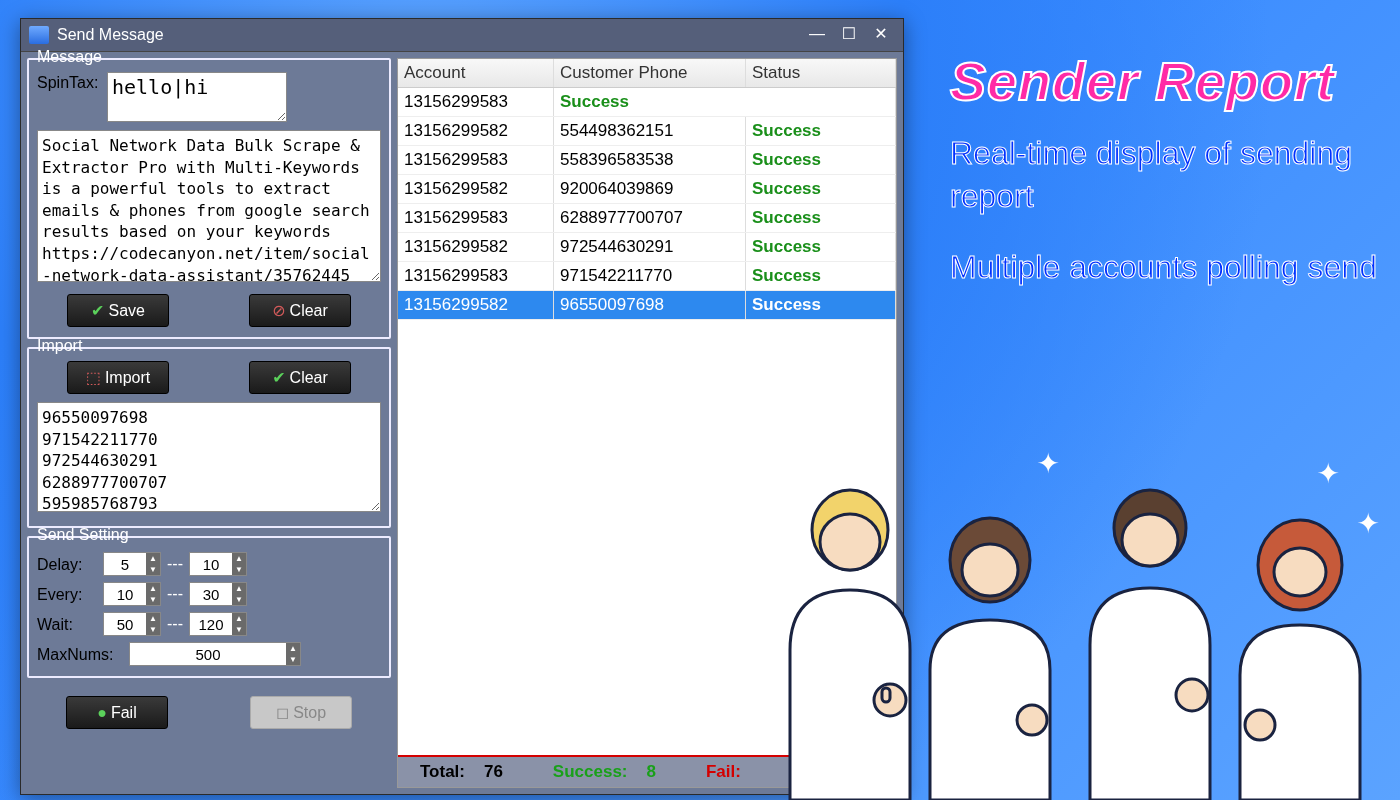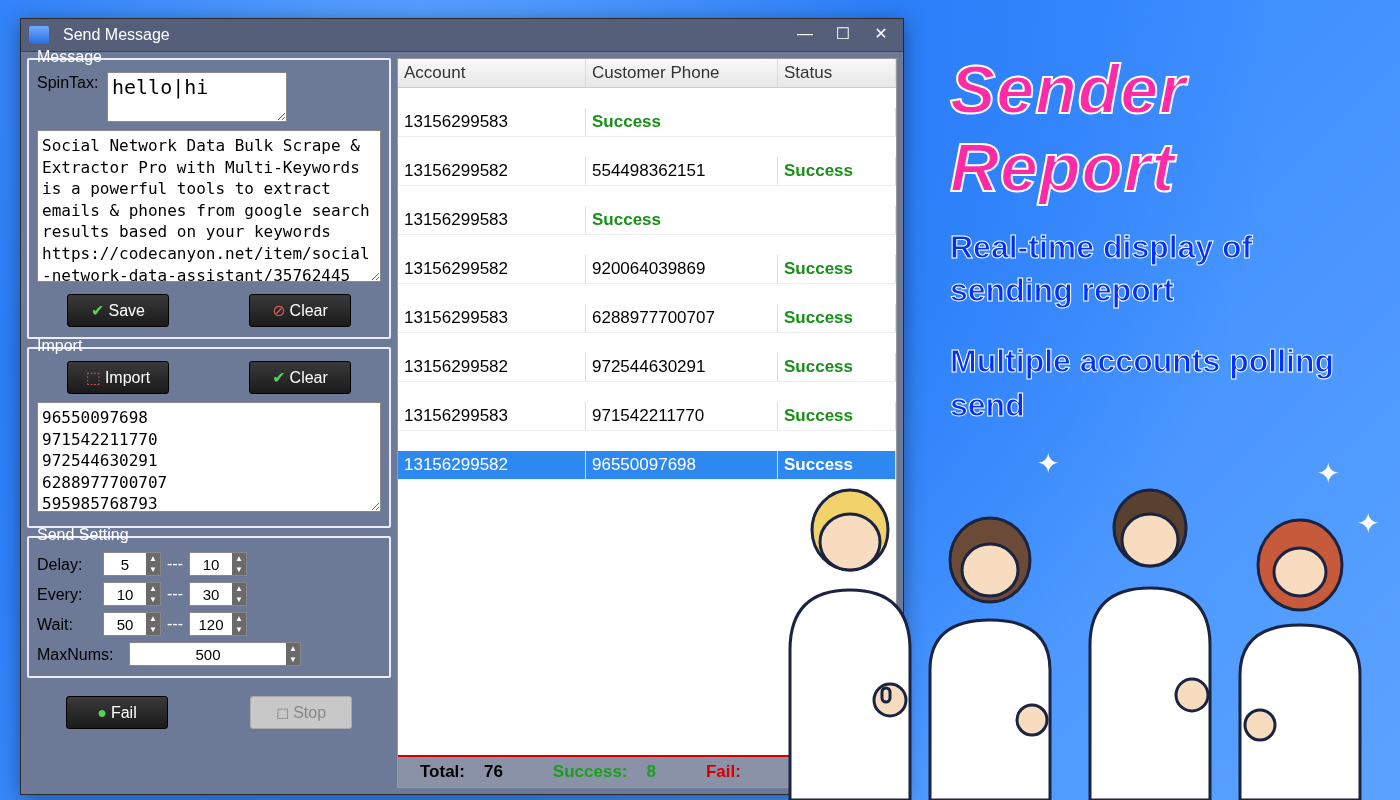--- a/index.html
+++ b/index.html
@@ -1,19 +1,19 @@
 <!DOCTYPE html>
 <html><head>
 <meta charset="utf-8">
 <style>
 body { margin: 0; font-family: "Segoe UI", Arial, sans-serif; width: 1400px; height: 800px; position: relative; background: #f0f0f0; overflow: hidden; }
 .bg { position: absolute; inset: 0; background: linear-gradient(135deg, #2c7ff9 0%, #3b8cff 50%, #5ba3ff 100%); }
 .bg-curve { position: absolute; top: 0; right: 0; width: 100%; height: 100%; background: radial-gradient(circle at 30% 10%, #5ba3ff 0%, #2c7ff9 40%, transparent 70%); }
 .window { position: absolute; left: 20px; top: 18px; width: 882px; height: 775px; background: #6d7a97; border: 1px solid #2a2a2a; box-shadow: 0 4px 20px rgba(0,0,0,0.4); display: flex; flex-direction: column; }
-.titlebar { height: 32px; background: #555f7a; display: flex; align-items: center; padding: 0 8px; color: #fff; font-size: 16px; border-bottom: 1px solid #444; gap: 6px; }
+.titlebar { height: 32px; background: #555f7a; display: flex; align-items: center; padding: 0 8px; color: #fff; font-size: 16px; border-bottom: 1px solid #444; }
 .titlebar .icon { width: 20px; height: 18px; background: linear-gradient(#6faaff,#2a6de0); margin-right: 8px; border-radius: 2px; }
 .titlebar .spacer { flex: 1; }
 .winbtn { width: 28px; height: 22px; margin-left: 4px; color: #fff; font-size: 16px; text-align: center; line-height: 20px; cursor: pointer; }
 .body { flex: 1; display: flex; padding: 6px; gap: 6px; min-height: 0; }
 .left { width: 364px; display: flex; flex-direction: column; gap: 8px; }
 .groupbox { border: 2px solid #ecebff; border-radius: 2px; padding: 8px 8px 10px 8px; position: relative; }
 .groupbox .legend { position: absolute; top: -12px; left: 6px; color: #fff; font-size: 16px; padding: 0 2px; }
 .row { display: flex; align-items: flex-start; gap: 6px; margin-top: 4px; }
 .lbl { color: #000000; font-size: 16px; min-width: 64px; padding-top: 2px; }
 .txtinput { background: #fff; border: 1px solid #888; font-size: 20px; padding: 2px 4px; color: #000; }
@@ -29,34 +29,34 @@
 .settingrow .lbl { min-width: 60px; }
 .spin { background: #fff; border: 1px solid #888; width: 56px; height: 22px; display: flex; align-items: center; font-size: 15px; }
 .spin span { flex: 1; text-align: center; }
 .spin .updn { width: 14px; height: 100%; background: #6a6a6a; display: flex; flex-direction: column; font-size: 8px; color: #fff; }
 .spin .updn div { flex: 1; text-align: center; line-height: 11px; cursor: pointer; }
 .dash { color: #fff; }
 .right { flex: 1; display: flex; flex-direction: column; border: 1px solid #999; background: #fff; min-height: 0; }
 .table-head { display: flex; background: linear-gradient(#f8f8f8,#e8e8e8); border-bottom: 1px solid #ccc; }
 .th, .td { padding: 4px 6px; font-size: 17px; border-right: 1px solid #ddd; box-sizing: border-box; white-space: nowrap; overflow: hidden; }
 .th { color: #333; font-weight: normal; }
-.col1 { width: 188px; }
+.col1 { width: 156px; }
 .col2 { width: 192px; }
 .col3 { flex: 1; }
 .table-body { flex: 1; overflow: auto; }
-.tr { display: flex; border-bottom: 1px solid #eee; margin-top: 20px; }
+.tr { display: flex; border-bottom: 1px solid #eee; }
 .tr.selected { background: #2d89ef; color: #fff; }
 .tr.selected .status-success { color: #fff; }
 .status-success { color: #1a8f1a; font-weight: bold; }
 .statusbar { display: flex; align-items: center; height: 30px; background: #8a92a8; border-top: 2px solid #d40000; padding: 0 22px; font-size: 17px; color: #000; gap: 50px; font-weight: bold; }
 .statusbar .success { color: #19a019; }
 .statusbar .fail { color: #d40000; }
 .promo { position: absolute; left: 950px; top: 50px; width: 430px; }
-.promo-title { font-size: 68px; font-weight: 900; font-style: italic; color: #ff2aa6; -webkit-text-stroke: 2px #fff; letter-spacing: 1px; }
-.promo-sub { font-size: 32px; font-weight: 700; color: #0030ff; margin-top: 20px; line-height: 1.35; -webkit-text-stroke: 1px #fff; }
+.promo-title { font-size: 54px; font-weight: 900; font-style: italic; color: #ff2aa6; -webkit-text-stroke: 2px #fff; letter-spacing: 1px; }
+.promo-sub { font-size: 32px; font-weight: 400; color: #0030ff; margin-top: 20px; line-height: 1.35; -webkit-text-stroke: 1px #fff; }
 .people { position: absolute; right: 10px; bottom: 0; width: 630px; height: 330px; }
 .sparkle { position: absolute; color: #fff; font-size: 28px; }
 </style>
 </head>
 <body>
 
 <div class="bg"></div>
 <div class="bg-curve"></div>
 
 <div class="window">
@@ -199,20 +199,21 @@
             <div class="td col1">13156299583</div>
             <div class="td col3 status-success">Success</div>
           </div>
           <div class="tr">
             <div class="td col1">13156299582</div>
             <div class="td col2">554498362151</div>
             <div class="td col3 status-success">Success</div>
           </div>
           <div class="tr">
             <div class="td col1">13156299583</div>
+            <div class="td col2">558396583538</div>
             <div class="td col3 status-success">Success</div>
           </div>
           <div class="tr">
             <div class="td col1">13156299582</div>
             <div class="td col2">920064039869</div>
             <div class="td col3 status-success">Success</div>
           </div>
           <div class="tr">
             <div class="td col1">13156299583</div>
             <div class="td col2">6288977700707</div>

